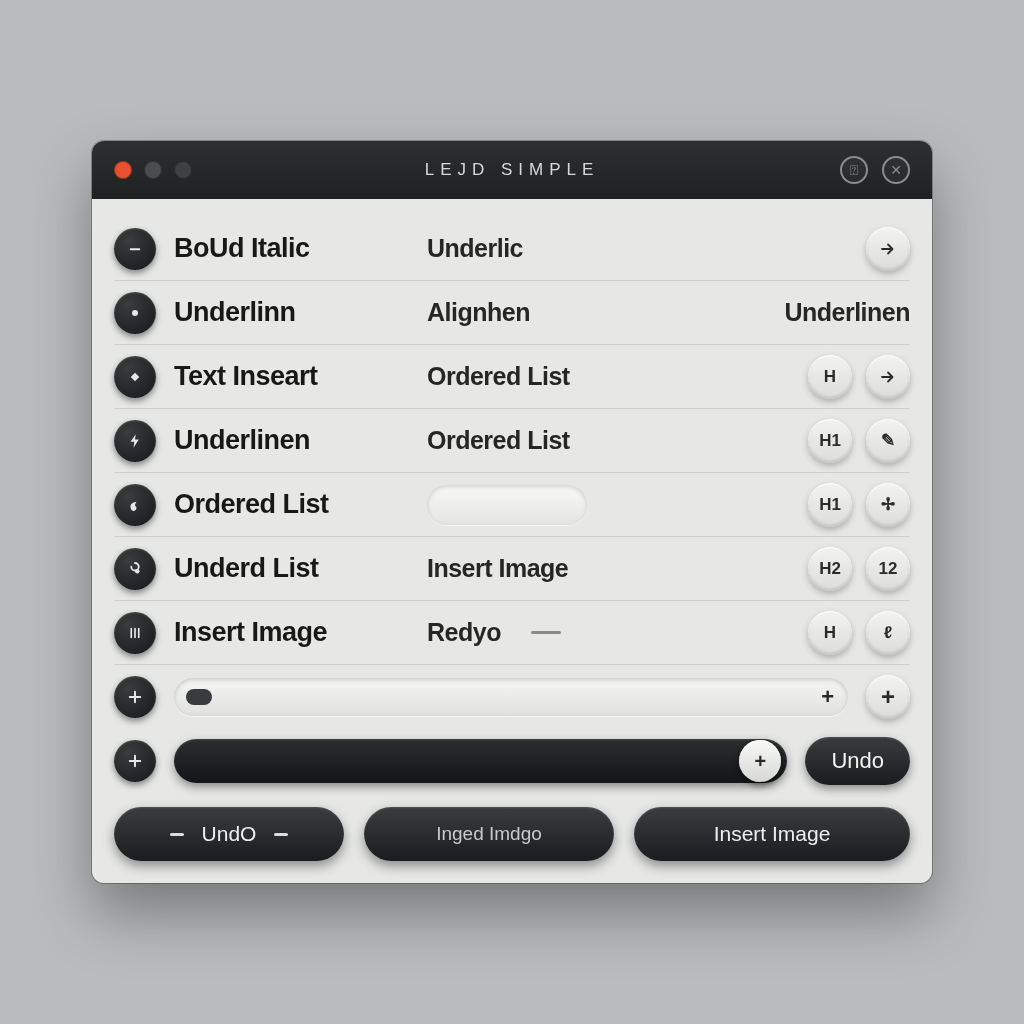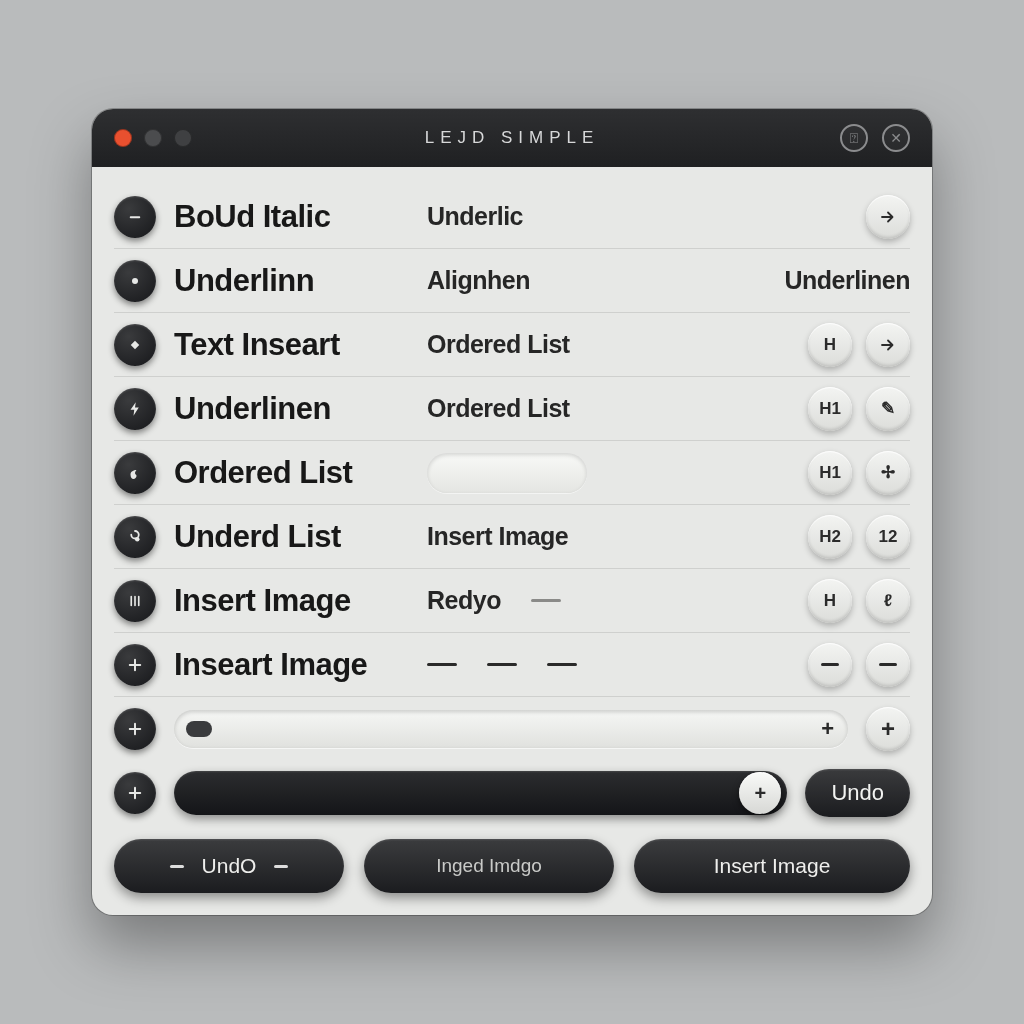--- a/index.html
+++ b/index.html
@@ -7,21 +7,21 @@
   body {
     background: #b9bbbc;
     font-family: "Helvetica Neue", Arial, sans-serif;
     display: flex;
     align-items: center;
     justify-content: center;
   }
   .window {
     width: 840px;
     background: #e7e8e6;
-    border-radius: 21px;
+    border-radius: 12px;
     box-shadow: 0 30px 60px rgba(0,0,0,0.35), 0 0 0 1px rgba(0,0,0,0.25);
     overflow: hidden;
   }
   .titlebar {
     height: 58px;
     background: linear-gradient(#2e2f31, #1f2022);
     display: flex;
     align-items: center;
     padding: 0 22px;
     position: relative;
@@ -67,21 +67,21 @@
     width: 42px; height: 42px; border-radius: 50%;
     background: radial-gradient(circle at 35% 30%, #3a3b3d, #16171a);
     box-shadow: 0 3px 6px rgba(0,0,0,0.45), inset 0 1px 2px rgba(255,255,255,0.15);
     display: flex; align-items: center; justify-content: center;
     color: #e7e8e6; font-size: 18px; cursor: pointer; flex-shrink: 0;
   }
   .lead-btn svg { width: 18px; height: 18px; fill: #e7e8e6; }
 
   .col1 {
     width: 235px; flex-shrink: 0;
-    font-weight: 800; font-size: 31px; color: #181818;
+    font-weight: 800; font-size: 27px; color: #181818;
     letter-spacing: -0.5px;
   }
   .col2 {
     flex: 1;
     font-weight: 700; font-size: 25px; color: #262626;
     letter-spacing: -0.5px;
     display: flex; align-items: center;
   }
   .thin { font-weight: 700; }
 
@@ -308,41 +308,20 @@
       <div class="end">
         <div class="pill-btn">
             <span>H</span>
           </div>
         <div class="pill-btn">
             <span>ℓ</span>
           </div>
       </div>
     </div>
 
-    <div class="row">
-      <div class="lead-btn">
-          <svg viewBox="0 0 24 24">
-            <path d="M12 5v14M5 12h14" stroke="#e7e8e6" stroke-width="2.6" fill="none" stroke-linecap="round"></path>
-          </svg>
-        </div>
-      <div class="col1">Inseart Image</div>
-      <div class="col2" style="gap:30px">
-        <span class="dash"></span>
-        <span class="dash"></span>
-        <span class="dash"></span>
-      </div>
-      <div class="end">
-        <div class="pill-btn">
-            <span class="dash" style="width:18px"></span>
-          </div>
-        <div class="pill-btn">
-            <span class="dash" style="width:18px"></span>
-          </div>
-      </div>
-    </div>
 
     <div class="row slider-row" style="border-bottom:none">
       <div class="lead-btn">
           <svg viewBox="0 0 24 24">
             <path d="M12 5v14M5 12h14" stroke="#e7e8e6" stroke-width="2.6" fill="none" stroke-linecap="round"></path>
           </svg>
         </div>
       <div class="track-light">
         <div class="nub"></div>
         <div class="plus">+</div>

